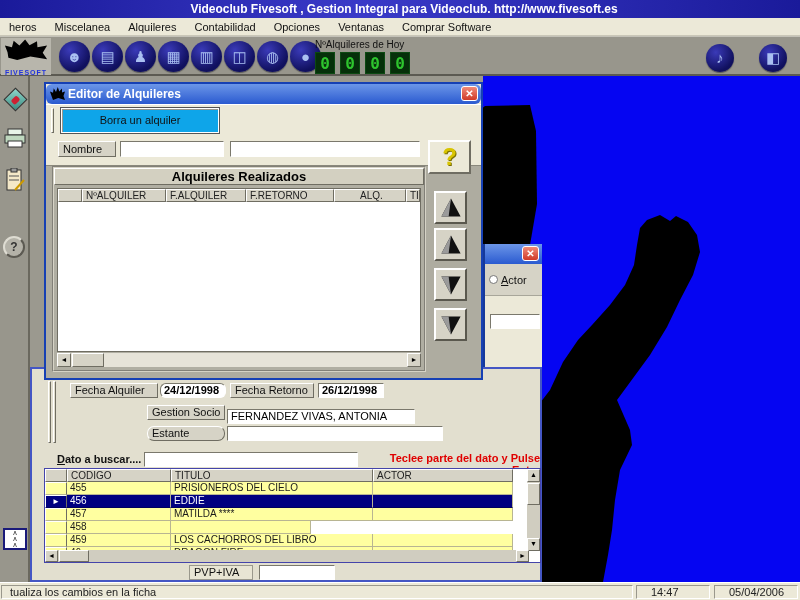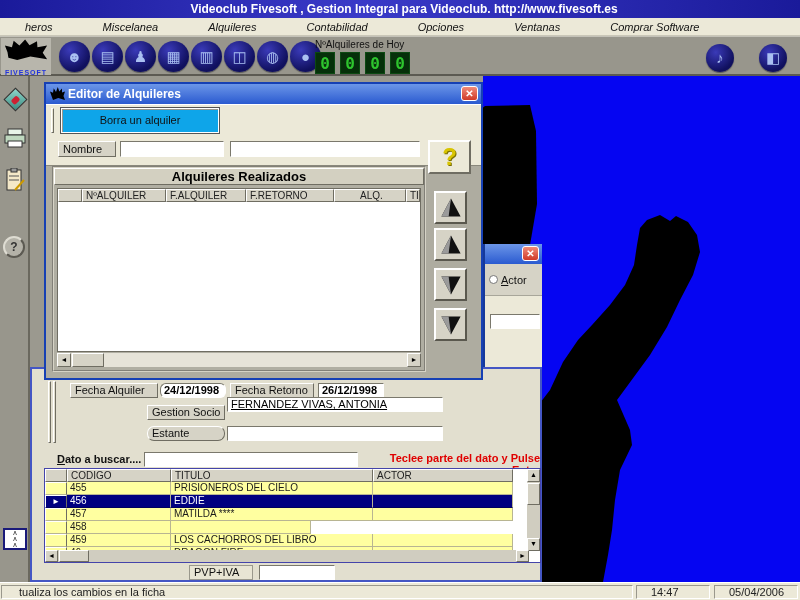--- a/index.html
+++ b/index.html
@@ -10,21 +10,21 @@
   
   .raised  { border:1px solid; border-color:#ffffff #6f6d62 #6f6d62 #ffffff; background:#d6d3c6; }
   .sunken  { border:1px solid; border-color:#7a786c #ffffff #ffffff #7a786c; background:#fff; }
 
   
   .titlebar { position:absolute; left:0; top:0; width:800px; height:18px;
               background:linear-gradient(90deg,#1a1a9a,#3a3ac8 45%,#1a1a9a);
               color:#fff; font-weight:bold; font-size:12px; line-height:18px; padding-left:8px;text-align:center; }
   .menubar { position:absolute; left:0; top:18px; width:800px; height:18px; background:#ece9d8;
              display:flex; align-items:center; font-size:11px; color:#111; border-bottom:1px solid #cac7b8;}
-  .menubar span { padding:0 25px;font-style:italic; }
+  .menubar span { padding:0 9px; }
   .toolbar { position:absolute; left:0; top:36px; width:800px; height:40px; background:#98968c;
              border-top:1px solid #c4c2b8; border-bottom:2px solid #5c5a52; }
   .logo { position:absolute; left:1px; top:1px; width:50px; height:37px; background:#b8b6ac; text-align:center; }
   .logo .blob { display:block; width:44px; height:22px; margin:1px auto 0; background:#000;
                 clip-path:polygon(8% 60%,2% 30%,18% 38%,22% 8%,35% 30%,48% 2%,58% 28%,75% 10%,76% 38%,98% 30%,88% 62%,98% 92%,60% 80%,30% 95%,10% 85%); }
   .logo .logotext { font-size:7px; font-weight:bold; color:#2233dd; letter-spacing:1px; }
   .ticon { position:absolute; top:4px; width:31px; height:31px; border-radius:50%;
            background:radial-gradient(circle at 35% 30%, #3a3ab8, #10105e 70%);
            color:#aac0f2; font-size:15px; text-align:center; line-height:31px; box-shadow:0 1px 1px #555;}
   .counter { position:absolute; left:315px; top:2px; width:120px; }
@@ -91,21 +91,21 @@
   .hscroll { position:absolute; left:0; bottom:0; height:12px; width:484px; background:#d0cdc0; }
   .sbtn { position:absolute; background:#d6d3c6; border:1px solid; border-color:#fff #6f6d62 #6f6d62 #fff;
           font-size:7px; text-align:center; color:#000; line-height:10px;}
   .thumb { position:absolute; background:#d6d3c6; border:1px solid; border-color:#fff #6f6d62 #6f6d62 #fff; }
 
   
   .dialog { position:absolute; left:44px; top:82px; width:439px; height:298px;
             border:2px solid #1640b4; background:#ece9d8; }
   .dialog .tb { height:20px; background:linear-gradient(180deg,#6c96e8,#2a5ad0);
                 color:#fff; font-weight:bold; font-size:12px; line-height:20px;
-                padding-left:22px; position:relative; }
+                padding-left:22px; position:relative;border-radius:6px; }
   .handicon { position:absolute; left:4px; top:3px; width:15px; height:13px; background:#000;
               clip-path:polygon(10% 70%,0 35%,20% 45%,25% 10%,40% 38%,52% 0,62% 35%,80% 12%,80% 42%,100% 35%,90% 70%,100% 100%,55% 85%,20% 100%); }
   .dbody { position:absolute; left:0; top:20px; right:0; bottom:0; background:#ece9d8; }
   .beigeband { position:absolute; left:0; top:0; width:100%; height:62px; background:#ece9d8;
                border-bottom:1px solid #8a887c; box-shadow:0 1px 0 #fff inset; }
   .graypart { position:absolute; left:0; top:62px; width:100%; bottom:0; background:#aeaca0; }
   .borrabtn { position:absolute; left:14px; top:3px; width:160px; height:27px;
               background:#0ea5e9; border:1px solid #555;
               box-shadow:0 0 0 1px #fff inset, 1px 1px 0 1px #9a988c inset;
               font-size:11px; color:#111; text-align:center; line-height:25px; }
@@ -126,21 +126,21 @@
   .d0{width:24px;} .d1{width:84px;} .d2{width:80px;} .d3{width:88px;} .d4{width:72px; text-align:center;} .d5{flex:1;}
   .dhscroll { position:absolute; left:3px; bottom:3px; right:3px; height:14px; background:#e6e3d8; }
   .arrowbtn { position:absolute; left:388px; width:33px; height:33px; background:#d6d3c6;
               border:2px solid; border-color:#fff #5a584e #5a584e #fff; text-align:center;}
   .arrowbtn svg { margin-top:3px; }
 
   
   .statusbar { position:absolute; left:0; top:582px; width:800px; height:18px; background:#ece9d8;
                border-top:1px solid #fff; font-size:11px; color:#222; }
   .spanel { position:absolute; top:2px; height:14px; border:1px solid; border-color:#9a988c #fff #fff #9a988c;
-            line-height:13px; padding-left:17px; overflow:hidden; white-space:nowrap;}
+            line-height:13px; padding-left:8px; overflow:hidden; white-space:nowrap;}
 </style>
 </head>
 <body>
 
 <div id="screen">
 
   <div class="titlebar">
     <span>Videoclub Fivesoft , Gestion Integral para Videoclub. http://www.fivesoft.es</span>
   </div>
 
@@ -236,21 +236,21 @@
   <div class="ficha">
     <div class="grip" style="left:16px; top:12px; height:62px;"></div>
     <div class="grip" style="left:21px; top:12px; height:62px;"></div>
 
     <div class="flabel raised" style="left:38px; top:14px; width:88px;">Fecha Alquiler</div>
     <div class="finput sunken" style="left:128px; top:14px; width:66px; font-weight:bold;border-radius:6px;">24/12/1998</div>
     <div class="flabel raised" style="left:198px; top:14px; width:84px;">Fecha Retorno</div>
     <div class="finput sunken" style="left:286px; top:14px; width:66px; font-weight:bold;">26/12/1998</div>
 
     <div class="flabel raised" style="left:115px; top:36px; width:78px;">Gestion Socio</div>
-    <div class="finput sunken" style="left:195px; top:28px; width:216px;text-decoration:underline;">FERNANDEZ VIVAS, ANTONIA</div>
+    <div class="finput sunken" style="left:195px; top:40px; width:188px;">FERNANDEZ VIVAS, ANTONIA</div>
 
     <div class="flabel raised" style="left:115px; top:57px; width:78px;border-radius:7px;">Estante</div>
     <div class="finput sunken" style="left:195px; top:57px; width:216px;"></div>
 
     <div class="searchlabel ul1">Dato a buscar....</div>
     <div class="finput sunken" style="left:112px; top:83px; width:214px;"></div>
     <div class="hint">Teclee parte del dato y Pulse Enter</div>
 
     <div class="grid">
       <div class="gridrow ghead">

